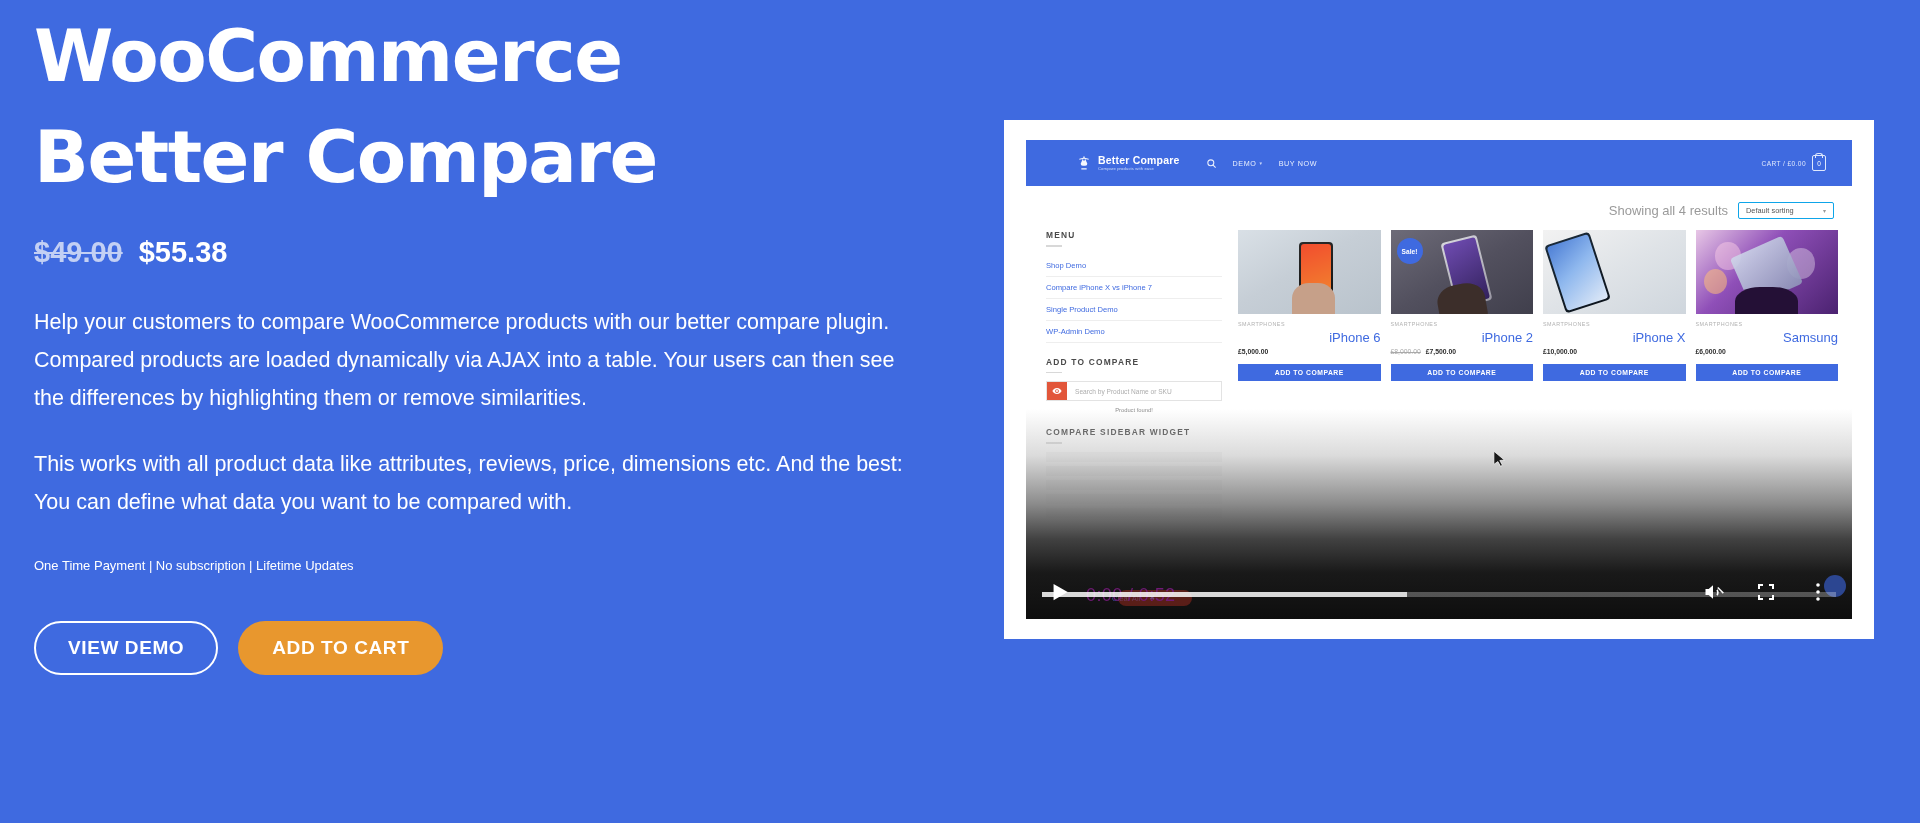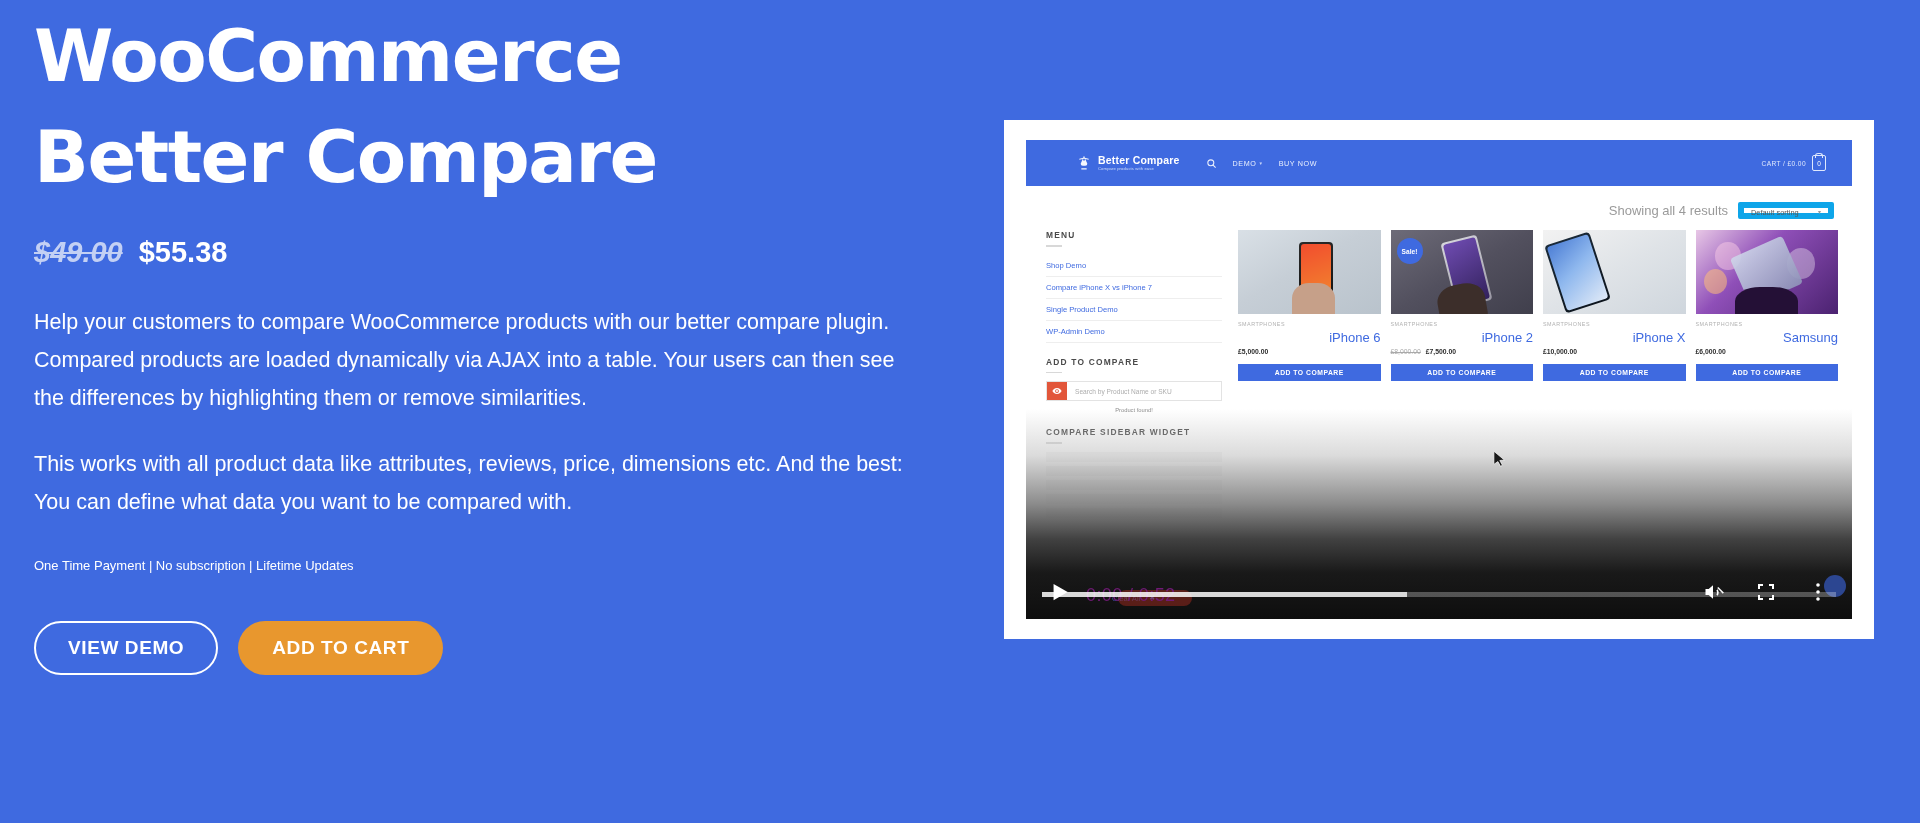--- a/index.html
+++ b/index.html
@@ -38,21 +38,20 @@
     display: flex;
     align-items: baseline;
     gap: 16px;
   }
   .price-old {
     color: #c3d0f4;
     font-size: 29px;
     font-weight: bold;
     text-decoration: line-through;
     text-decoration-thickness: 2px;
-    font-style: italic;
   }
   .price-new {
     color: #ffffff;
     font-size: 29px;
     font-weight: bold;
   }
 
   .desc {
     margin-top: 34px;
     color: #ffffff;
@@ -165,23 +164,23 @@
 
   .site-body { position: absolute; left:0; top:46px; width:100%; bottom:0; background:#fff; }
 
   .results-row {
     position: absolute; right: 18px; top: 16px;
     display: flex; align-items: center; gap: 10px;
   }
   .results-text { color: #9a9a9a; font-size: 13px; }
   .sorting-select {
     width: 96px; height: 17px;
-    border: 6px solid #0ea5e9;
+    border: 1px solid #0ea5e9;
     border-radius: 2px;
-    display: flex; justify-content: space-between;
+    display: flex; align-items: center; justify-content: space-between;
     padding: 0 7px;
     color: #555; font-size: 7.4px;
     background: #fff;
   }
   .sel-caret { color:#9a9a9a; font-size:6px; }
 
   
   .shop-sidebar {
     position: absolute; left: 20px; top: 44px; width: 176px;
   }

